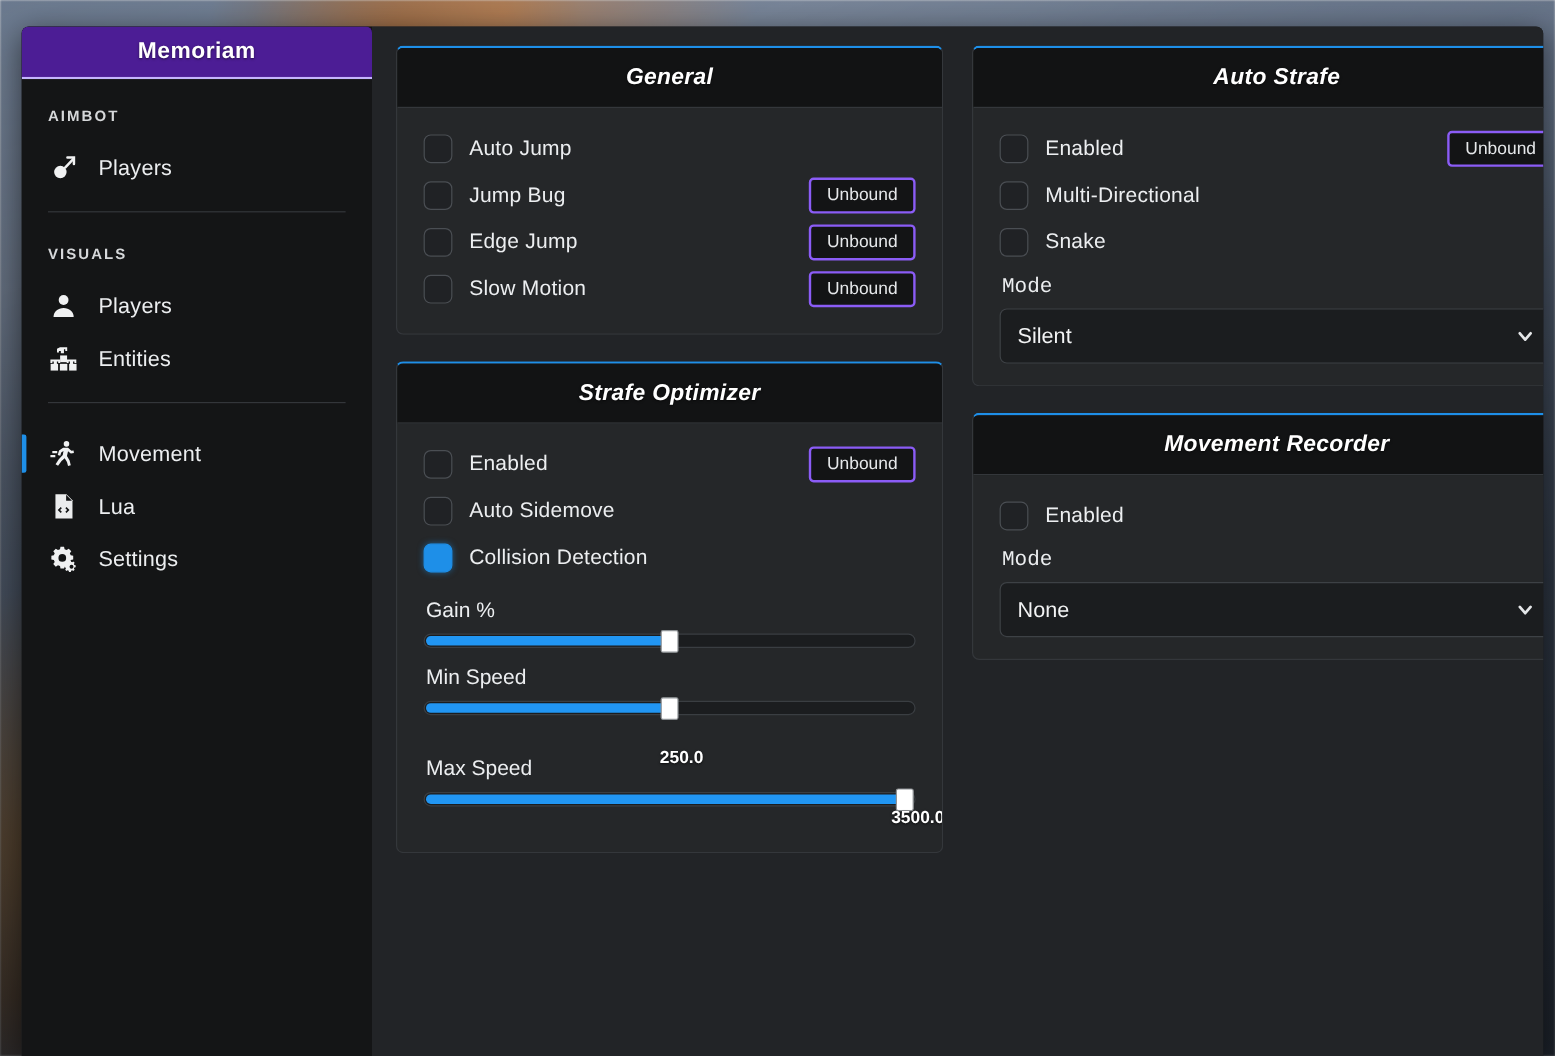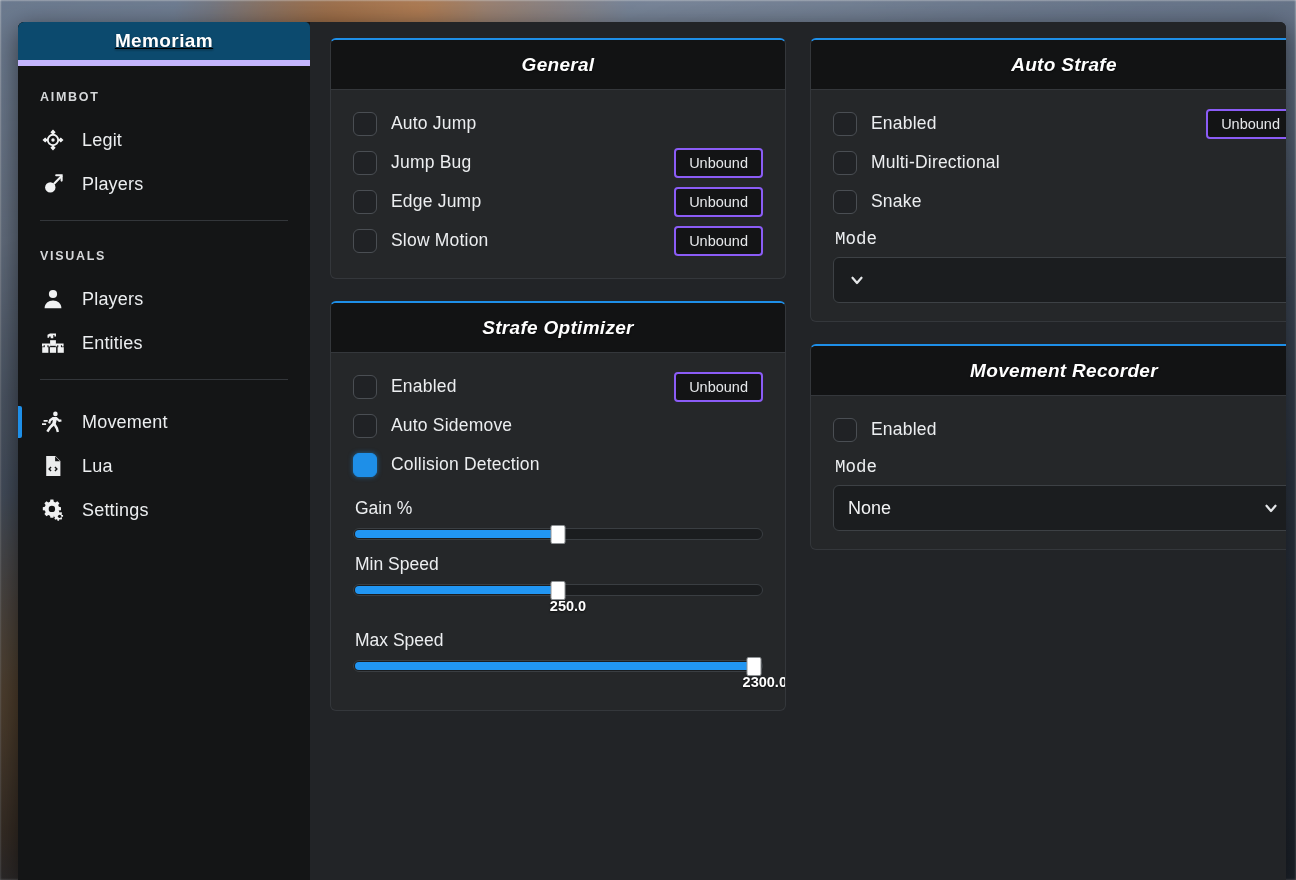--- a/index.html
+++ b/index.html
@@ -41,25 +41,24 @@
 
   
   #sidebar {
     width: 292px;
     background: #141516;
     flex: 0 0 292px;
     position: relative;
   }
   #titlebar {
     height: 44px;
-    background: #0c4a6e;
+    background: #4c1d95;
     border-radius: 5px 5px 0 0;
     display: flex; align-items: center; justify-content: center;
-    border-bottom: 6px solid #c4b5fd;
-    text-decoration: underline;
+    border-bottom: 2px solid #c4b5fd;
   }
   #titlebar .title {
     color: #ffffff;
     font-size: 19px;
     font-weight: bold;
     letter-spacing: 0.4px;
     text-shadow: 0 1px 2px rgba(0,0,0,0.55);
   }
 
   .nav-section { padding-top: 16px; }
@@ -257,30 +256,20 @@
 
   <div id="sidebar">
     <div id="titlebar">
       <span class="title">Memoriam</span>
     </div>
     <div id="nav-root">
         <div class="nav-section">
           <div class="section-label">AIMBOT</div>
           <div class="nav-item">
             <span class="ic">
-              <svg width="24" height="24" viewBox="0 0 24 24" fill="currentColor">
-                <path d="M12 1.5 14.6 4.2 12 6.9 9.4 4.2zM1.5 12 4.2 9.4 6.9 12 4.2 14.6zM22.5 12l-2.7 2.6L17.1 12l2.7-2.6zM12 17.1l2.6 2.7L12 22.5l-2.6-2.7z"></path>
-                <circle cx="12" cy="12" r="5.2" fill="none" stroke="currentColor" stroke-width="1.9"></circle>
-                <circle cx="12" cy="12" r="1.7"></circle>
-              </svg>
-            </span>
-            <span class="lbl">Legit</span>
-          </div>
-          <div class="nav-item">
-            <span class="ic">
               <svg width="24" height="24" viewBox="0 0 24 24" fill="none" stroke="currentColor" stroke-width="2.1" stroke-linecap="round">
                 <circle cx="9.3" cy="15.4" r="5.2" fill="currentColor" stroke="none"></circle>
                 <path d="M13.3 11.6 20.4 4.2"></path>
                 <path d="M15.2 3.3h5.4v5.3"></path>
               </svg>
             </span>
             <span class="lbl">Players</span>
           </div>
         </div>
         <div class="nav-divider"></div>
@@ -412,32 +401,32 @@
             </div>
           </div>
 
           <div class="slider-block">
             <div class="slider-label">Min Speed</div>
             <div class="slider">
               <div class="fill" id="fill-1" style="width: calc(50% - 2px);"></div>
               <div class="knob" id="knob-1" style="left: 50%;"></div>
             </div>
             <div class="slider-value">
-              <span id="val-1" style="left: calc(50% + 10px);">250.0</span>
+              <span id="val-1" style="left: calc(50% + 10px); margin-top: 26px;">250.0</span>
             </div>
           </div>
 
           <div class="slider-block">
             <div class="slider-label">Max Speed</div>
             <div class="slider">
               <div class="fill" id="fill-2" style="width: calc(98% - 2px);"></div>
               <div class="knob" id="knob-2" style="left: 98%;"></div>
             </div>
             <div class="slider-value">
-              <span id="val-2" style="left: calc(98% + 10px);">2300.0</span>
+              <span id="val-2" style="left: calc(98% + 10px);">3500.0</span>
             </div>
           </div>
         </div>
       </div>
     </div>
 
     <div class="col col-right">
 
       <div class="panel">
         <div class="panel-header">
@@ -455,20 +444,21 @@
             <span class="txt">Multi-Directional</span>
             <div class="spacer"></div>
           </div>
           <div class="row">
             <div class="cb"></div>
             <span class="txt">Snake</span>
             <div class="spacer"></div>
           </div>
           <div class="field-label">Mode</div>
           <div class="select">
+            <span class="val">Silent</span>
             <span class="chev">
               <svg width="18" height="18" viewBox="0 0 24 24" fill="none" stroke="currentColor" stroke-width="3" stroke-linecap="round" stroke-linejoin="round">
                   <polyline points="6 9 12 16 18 9"></polyline>
                 </svg>
             </span>
           </div>
         </div>
       </div>
 
       <div class="panel">

